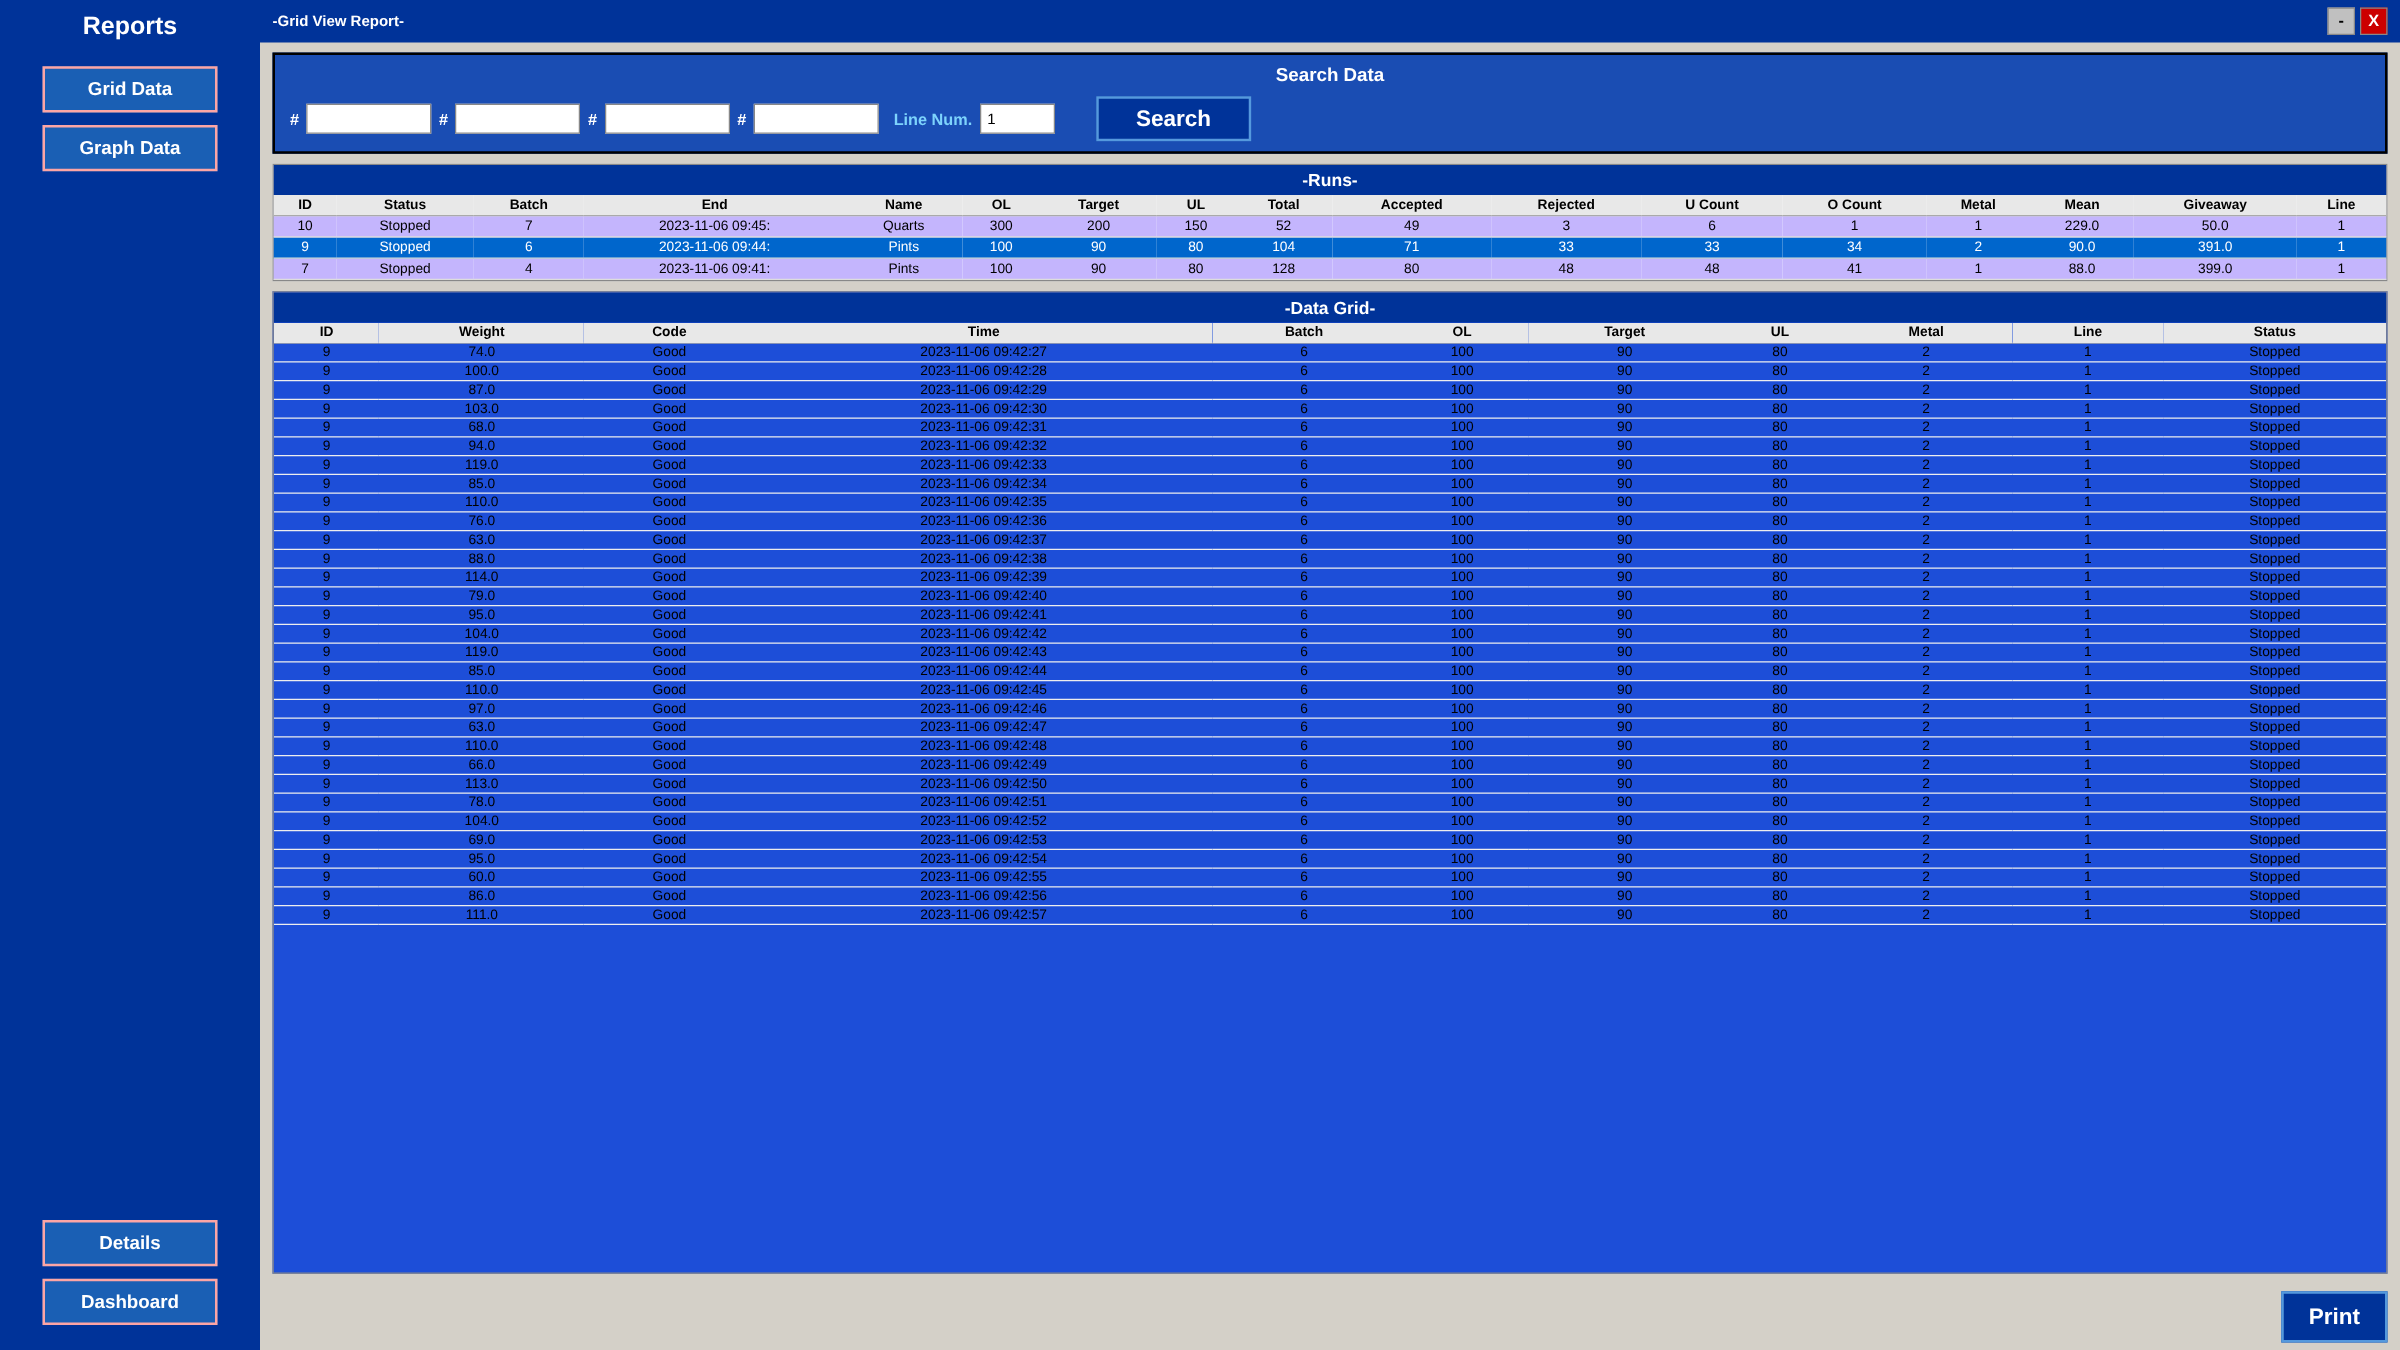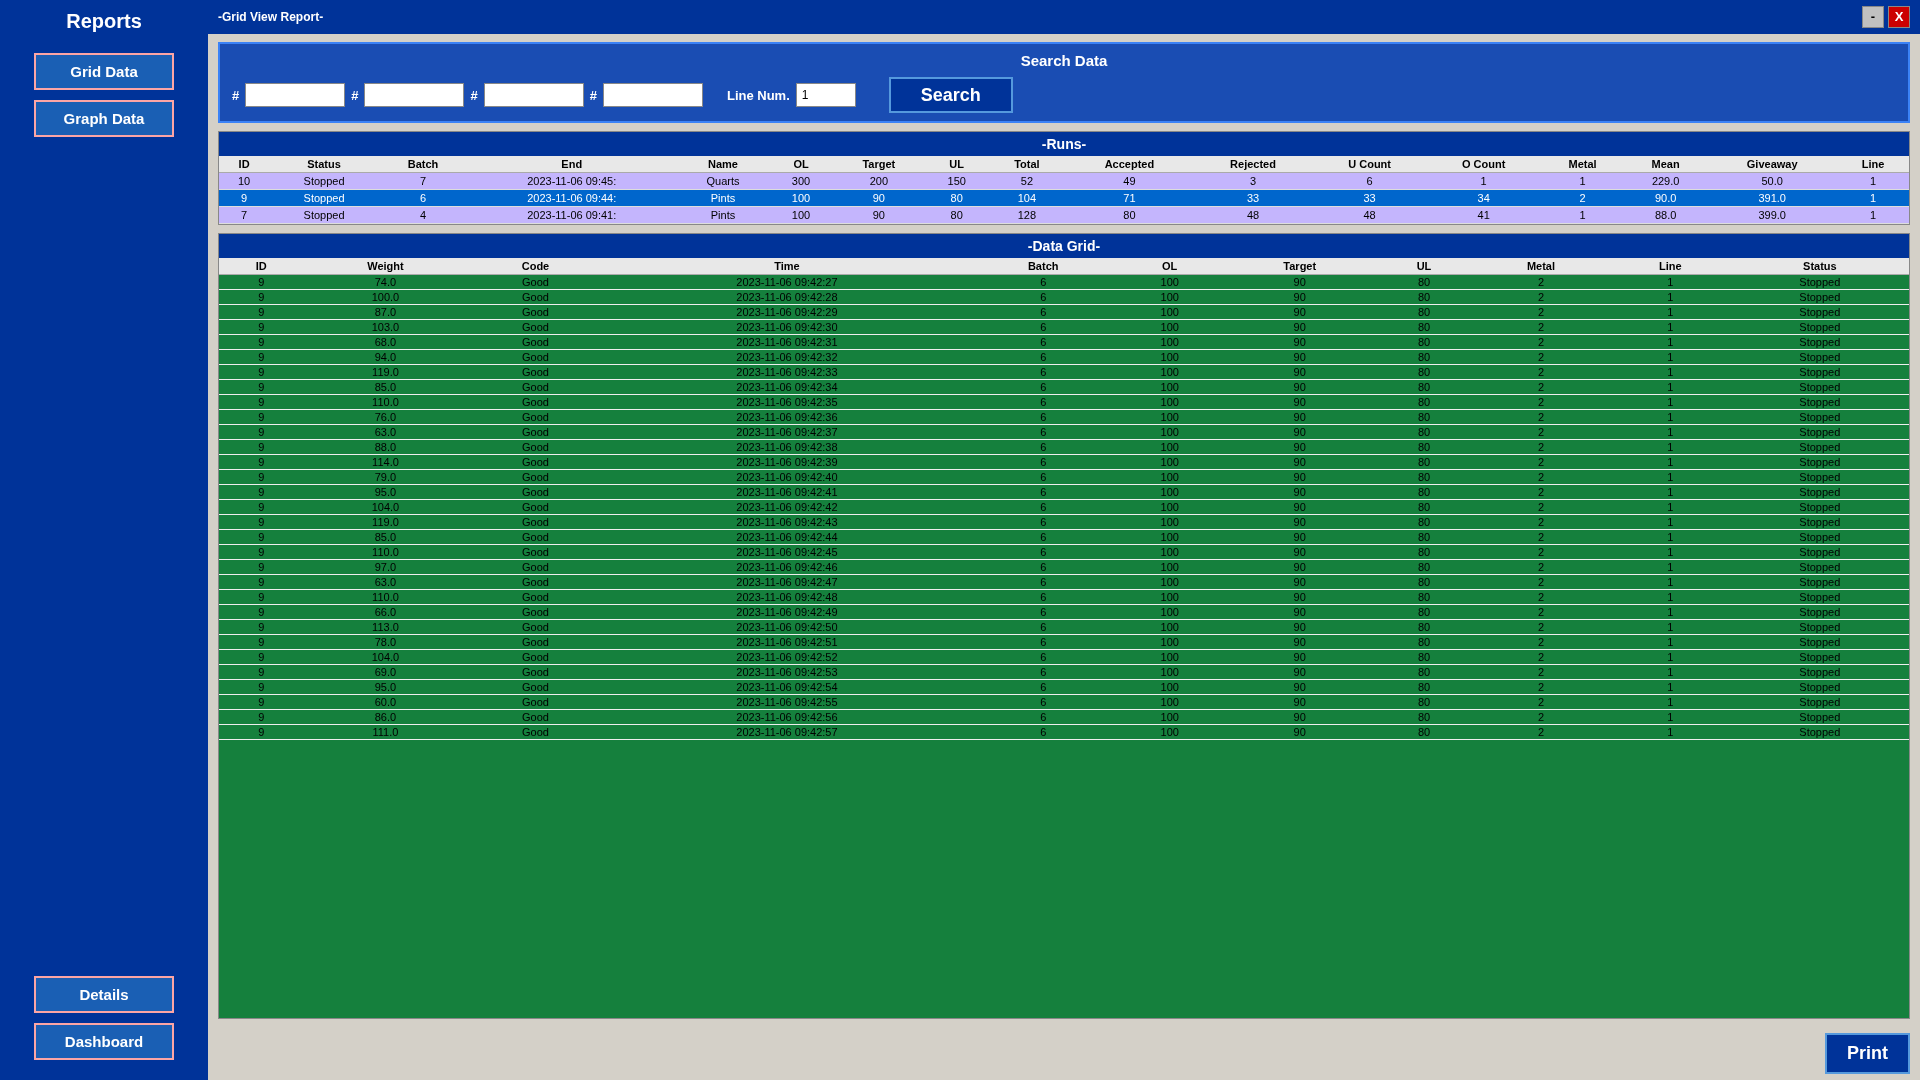--- a/index.html
+++ b/index.html
@@ -79,21 +79,21 @@
       font-weight: bold;
       font-size: 13px;
     }
     .titlebar-btn.close { background: #cc0000; color: white; }
 
     
     #search-area {
       background: #1a4db3;
       margin: 8px 10px;
       padding: 8px 12px;
-      border: 2px solid #3b82f6;
+      border: 2px solid #000000;
     }
     #search-title {
       color: white;
       font-size: 15px;
       font-weight: bold;
       text-align: center;
       margin-bottom: 8px;
     }
     #search-row {
       display: flex;
@@ -101,21 +101,21 @@
       gap: 6px;
     }
     .search-label { color: white; font-weight: bold; font-size: 13px; }
     .search-input {
       background: white;
       border: 1px solid #888;
       padding: 3px 5px;
       width: 100px;
       height: 24px;
     }
-    #line-num-label { color: #ffffff; font-weight: bold; font-size: 13px; margin-left: 18px; }
+    #line-num-label { color: #7dd3fc; font-weight: bold; font-size: 13px; margin-left: 6px; }
     #line-num-input {
       background: white;
       border: 1px solid #888;
       padding: 3px 5px;
       width: 60px;
       height: 24px;
     }
     #search-btn {
       background: #003399;
       color: white;
@@ -160,21 +160,21 @@
       font-size: 11px;
       border-bottom: 1px solid #ddd;
     }
     .runs-row-selected td { background: #0066cc; color: white; }
     .runs-row-normal td { background: #c4b5fd; color: black; }
 
     
     #grid-section {
       margin: 0 10px 8px 10px;
       border: 1px solid #888;
-      background: #15803d;
+      background: #1d4ed8;
       flex: 1;
       display: flex;
       flex-direction: column;
       overflow: hidden;
     }
     #grid-header {
       background: #003399;
       color: white;
       text-align: center;
       font-weight: bold;

